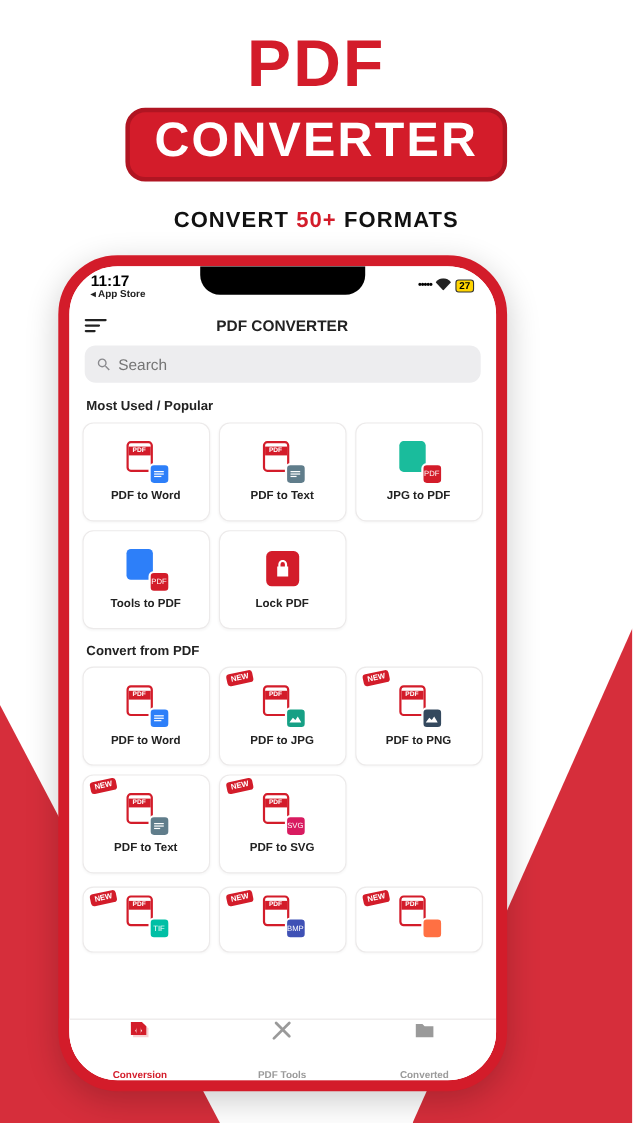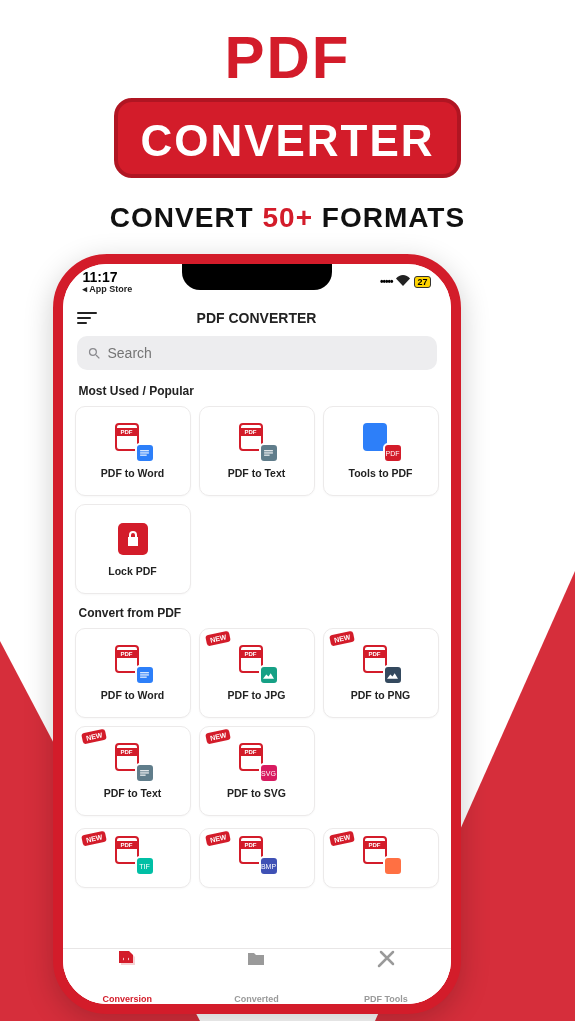--- a/index.html
+++ b/index.html
@@ -4,22 +4,22 @@
 <style>
 * { margin: 0; padding: 0; box-sizing: border-box; font-family: -apple-system, BlinkMacSystemFont, 'Segoe UI', Arial, sans-serif; }
 body { width: 575px; height: 1021px; background: #fff; position: relative; overflow: hidden; }
 
 .bg-angles { position: absolute; inset: 0; z-index: 0; }
 .bg-angle-left { position: absolute; bottom: 0; left: 0; width: 200px; height: 380px; background: #d31c2a; clip-path: polygon(0 0, 0 100%, 100% 100%); opacity: 0.92; }
 .bg-angle-right { position: absolute; bottom: 0; right: 0; width: 200px; height: 450px; background: #d31c2a; clip-path: polygon(100% 0, 100% 100%, 0 100%); opacity: 0.92; }
 
 .hero { position: relative; z-index: 1; text-align: center; padding-top: 28px; }
 .hero-pdf { font-size: 60px; font-weight: 900; color: #d31c2a; letter-spacing: 2px; line-height: 1; }
-.hero-conv { display: inline-block; margin-top: 10px; background: #d31c2a; color: #fff; font-size: 44px; font-weight: 900; letter-spacing: 2px; padding: 14px 22px 8px; border-radius: 18px; border: 4px solid #b01522; }
-.hero-sub { margin-top: 24px; font-size: 28px; font-weight: 900; letter-spacing: 1px; color: #111; }
+.hero-conv { display: inline-block; margin-top: 10px; background: #d31c2a; color: #fff; font-size: 44px; font-weight: 900; letter-spacing: 2px; padding: 1px 22px 8px; border-radius: 18px; border: 4px solid #b01522; }
+.hero-sub { margin-top: 24px; font-size: 20px; font-weight: 900; letter-spacing: 1px; color: #111; }
 .hero-sub .accent { color: #d31c2a; }
 
 .phone-wrap { position: relative; z-index: 2; margin: 20px auto 0; width: 470px; }
 .phone { width: 408px; height: 760px; border: 10px solid #d31c2a; border-radius: 54px; background: #fff; position: relative; overflow: hidden; box-shadow: 0 8px 30px rgba(0,0,0,0.2); }
 .notch { position: absolute; top: 0; left: 50%; transform: translateX(-50%); width: 150px; height: 26px; background: #000; border-radius: 0 0 18px 18px; z-index: 10; }
 
 .screen { position: absolute; inset: 0; background: #fff; display: flex; flex-direction: column; }
 
 .status-bar { height: 42px; display: flex; justify-content: space-between; align-items: flex-start; padding: 6px 20px 0; font-size: 13px; font-weight: 600; }
 .status-left { line-height: 1.1; }
@@ -145,20 +145,27 @@
                 <svg width="11" height="11" viewBox="0 0 10 10" fill="#fff">
                     <rect x="1" y="2" width="8" height="1"></rect>
                     <rect x="1" y="4" width="8" height="1"></rect>
                     <rect x="1" y="6" width="5" height="1"></rect>
                   </svg>
               </div>
             </div>
             <div class="card-label">PDF to Text</div>
           </div>
 
+          <div class="card">
+            <div class="card-icon">
+              <div class="file-back" style="background:#1abc9c;"></div>
+              <div class="icon-overlay" style="background:#d31c2a;font-size:7px">PDF</div>
+            </div>
+            <div class="card-label">JPG to PDF</div>
+          </div>
 
           <div class="card">
             <div class="card-icon">
               <div class="file-back" style="background:#2d7ff9"></div>
               <div class="icon-overlay" style="background:#d31c2a;font-size:7px">PDF</div>
             </div>
             <div class="card-label">Tools to PDF</div>
           </div>
 
           <div class="card">
@@ -274,31 +281,31 @@
             <svg width="20" height="18" viewBox="0 0 20 18" fill="#d31c2a">
                 <path d="M4 3h10l4 4v8H4z" opacity="0.2"></path>
                 <path d="M2 1h10l4 4v8H2z"></path>
                 <path fill="#fff" d="M7 6l-2 3 2 3M11 6l2 3-2 3" stroke="#d31c2a" stroke-width="1.5"></path>
               </svg>
           </div>
           <span>Conversion</span>
         </div>
         <div class="nav-item inactive">
           <div class="nav-icon">
+            <svg width="20" height="20" viewBox="0 0 20 20" fill="#9a9a9a">
+                <path d="M3 17L17 3M5 3l12 12" stroke="#9a9a9a" stroke-width="2.5" stroke-linecap="round"></path>
+              </svg>
+          </div>
+          <span>PDF Tools</span>
+        </div>
+        <div class="nav-item inactive">
+          <div class="nav-icon">
             <svg width="20" height="16" viewBox="0 0 20 16" fill="#9a9a9a">
                 <path d="M2 2h6l2 2h8v10H2z"></path>
               </svg>
           </div>
           <span>Converted</span>
         </div>
-        <div class="nav-item inactive">
-          <div class="nav-icon">
-            <svg width="20" height="20" viewBox="0 0 20 20" fill="#9a9a9a">
-                <path d="M3 17L17 3M5 3l12 12" stroke="#9a9a9a" stroke-width="2.5" stroke-linecap="round"></path>
-              </svg>
-          </div>
-          <span>PDF Tools</span>
-        </div>
       </div>
 
     </div>
   </div>
 </div>
 
 </body></html>

